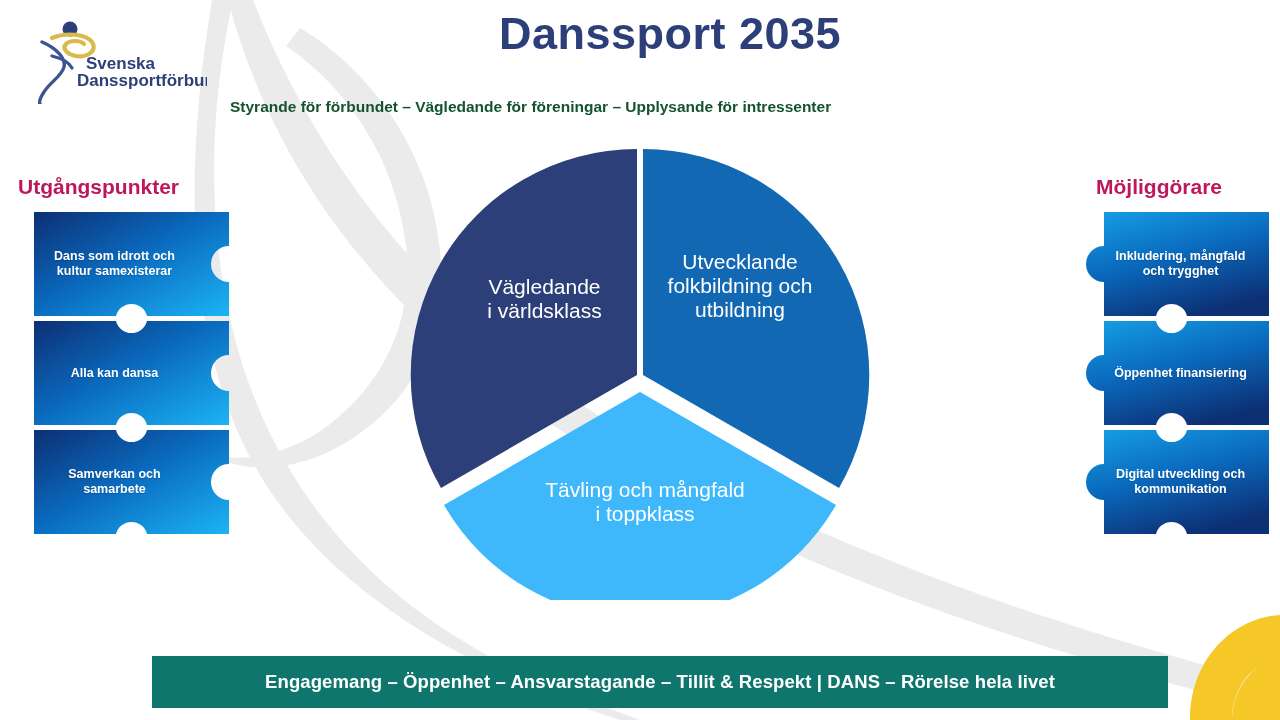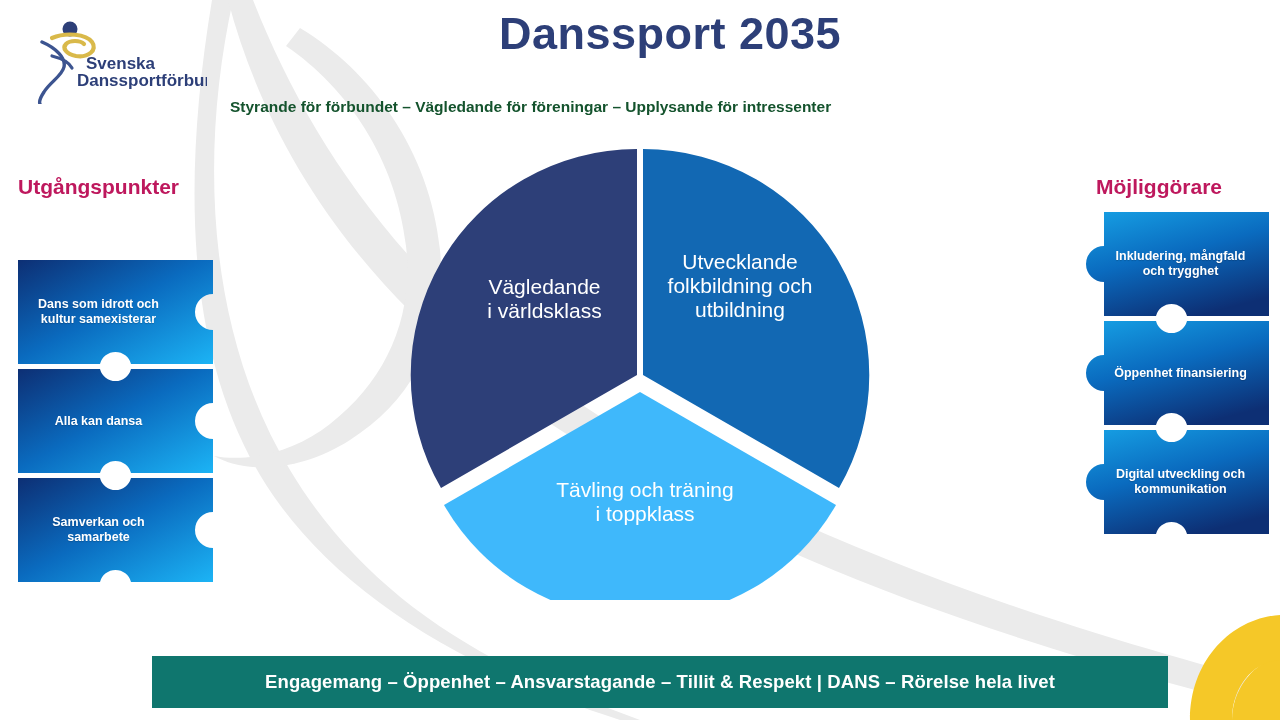--- a/index.html
+++ b/index.html
@@ -33,21 +33,21 @@
   .col-heading{
     position:absolute;z-index:5;
     font-size:21px;font-weight:bold;color:#be185d;
     white-space:nowrap;
   }
   #heading-left{left:18px;top:175px;}
   #heading-right{left:1096px;top:175px;}
 
   
   .puzzle-col{position:absolute;z-index:4;}
-  #col-left{left:18px;top:212px;width:195px;height:340px;margin-top:48px;}
+  #col-left{left:34px;top:212px;width:195px;height:340px;}
   #col-right{left:1074px;top:212px;width:195px;height:340px;}
 
   .piece-wrap{position:relative;width:195px;height:104px;margin-bottom:5px;}
   .piece-wrap svg{position:absolute;left:0;top:0;overflow:visible;}
   .piece-label{
     position:absolute;left:0;top:0;width:100%;height:100%;
     display:flex;align-items:center;justify-content:center;
     text-align:center;box-sizing:border-box;
     color:#ffffff;font-size:12.5px;font-weight:bold;line-height:1.18;
     text-shadow:0 1px 1px rgba(0,0,0,.18);
@@ -224,21 +224,21 @@
 
   <div class="pie-label" id="pie-label-0">
     <div>Vägledande</div>
     <div>i världsklass</div>
   </div>
   <div class="pie-label" id="pie-label-1">
     <div>Utvecklande folkbildning och</div>
     <div>utbildning</div>
   </div>
   <div class="pie-label" id="pie-label-2">
-    <div>Tävling och träning</div>
+    <div>Tävling och mångfald</div>
     <div>i toppklass</div>
   </div>
 
   <div id="footer-banner">
     <span id="footer-text">Engagemang – Öppenhet – Ansvarstagande – Tillit &amp; Respekt | DANS – Rörelse hela livet</span>
   </div>
 
 </div>
 
 </body></html>

